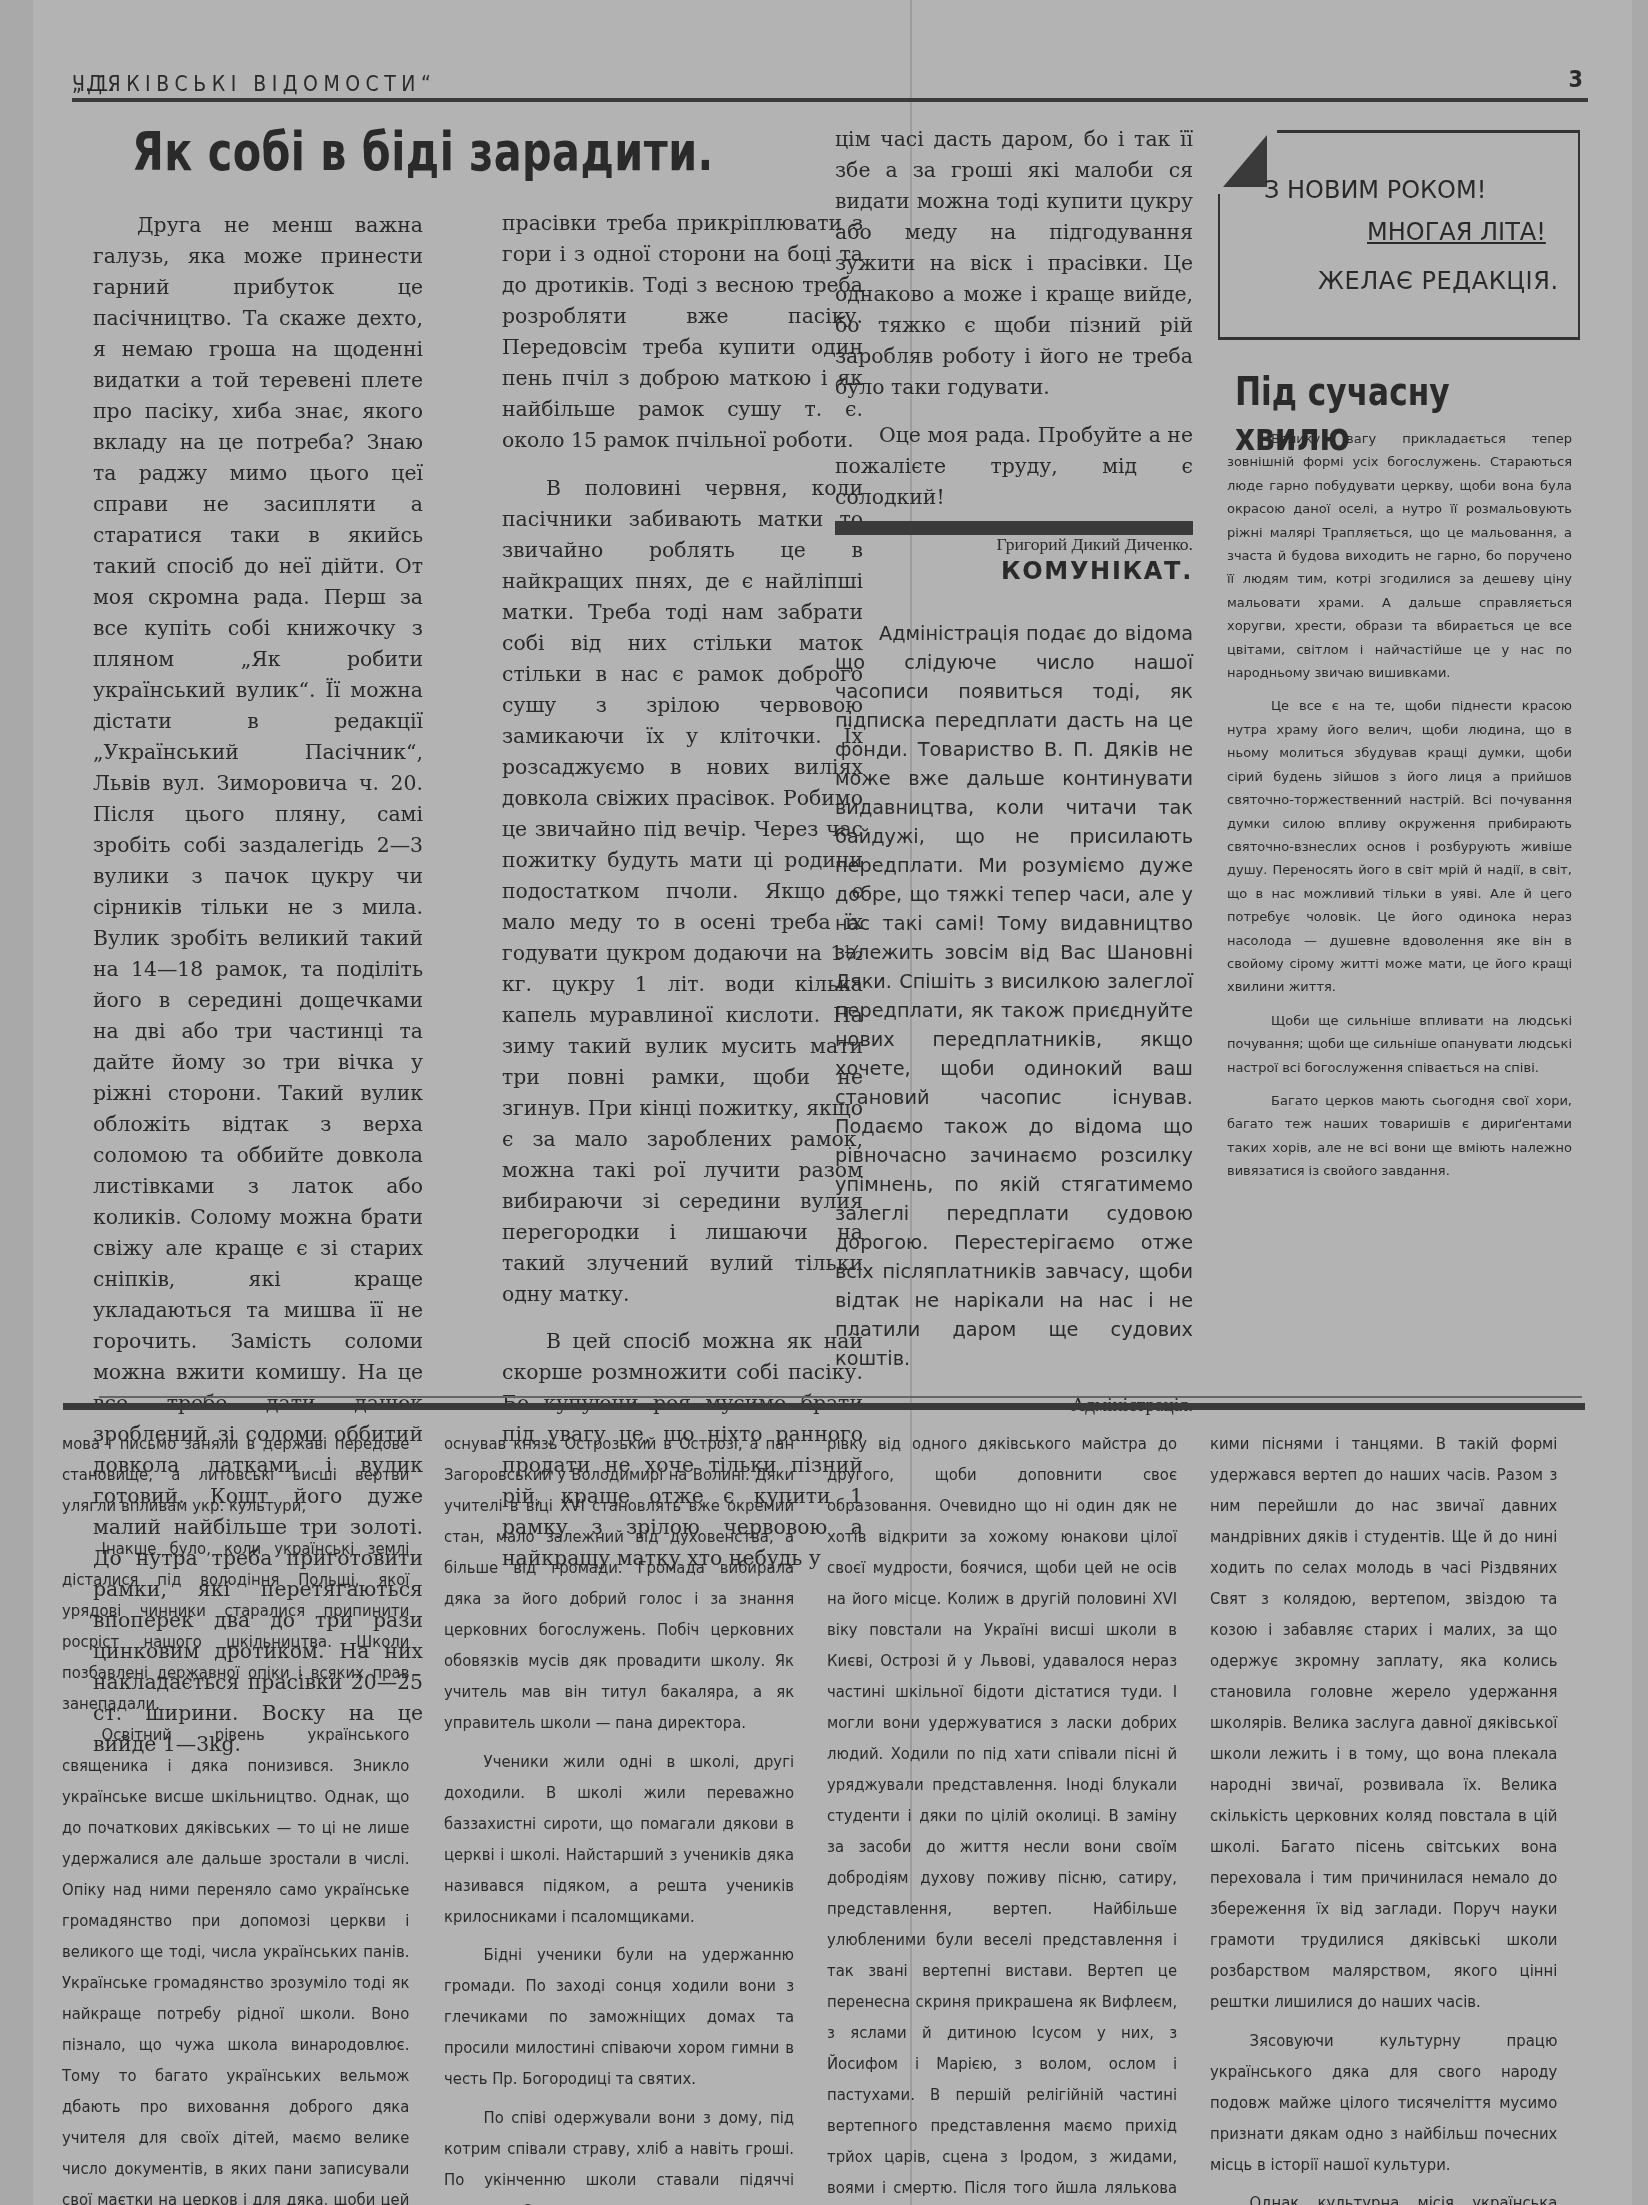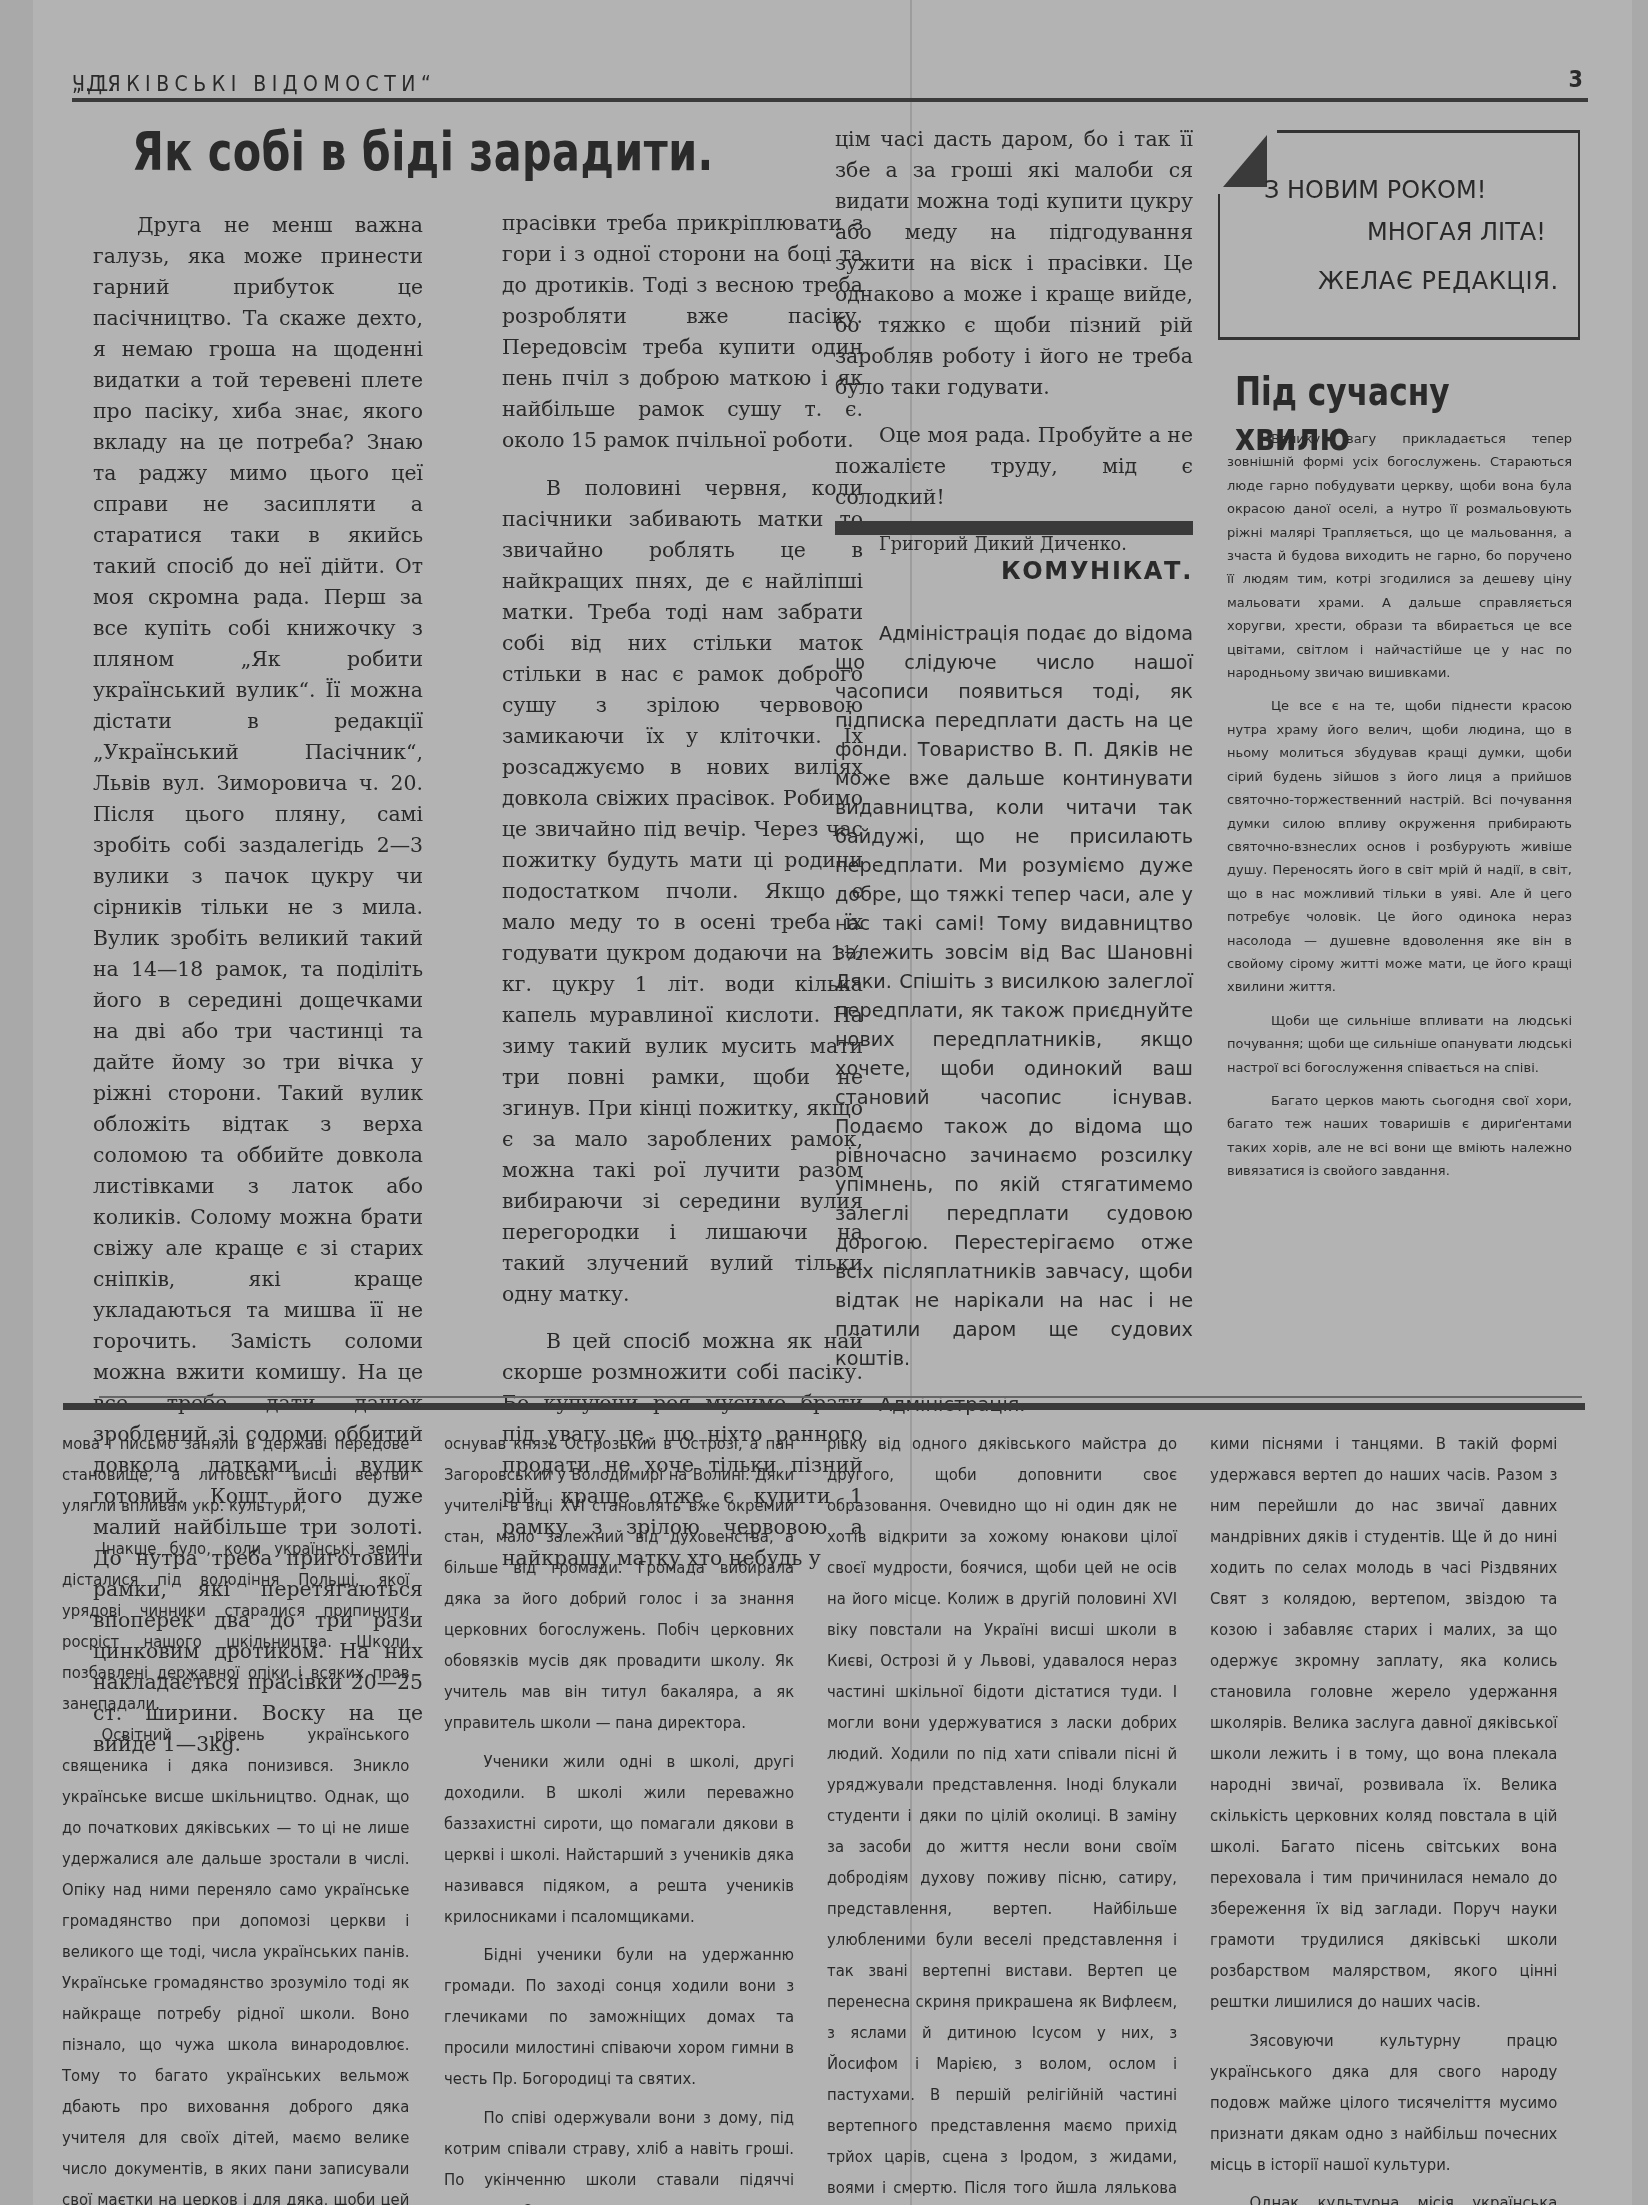--- a/index.html
+++ b/index.html
@@ -11,28 +11,28 @@
   .hdr .c{position:absolute;left:0;right:0;text-align:left;top:5.5px;letter-spacing:5.5px;}
   .hdr .r{position:absolute;right:0;top:0;font-weight:bold;font-size:23px;}
   .rule{position:absolute;background:#3a3a3a;}
   .title1{position:absolute;left:132px;top:121px;font-family:"DejaVu Sans",sans-serif;font-weight:bold;font-size:53px;transform:scaleX(0.78);transform-origin:left;letter-spacing:0.6px;}
   .col{position:absolute;text-align:justify;}
   .col p{margin:0 0 16.5px 0;text-indent:44px;}
   .col p.ni{text-indent:0;}
   .serif{font-family:"DejaVu Serif",serif;font-size:20.4px;line-height:31px;}
   .cond{font-family:"DejaVu Sans",sans-serif;font-size:16.5px;line-height:31px;transform:scaleX(0.9);transform-origin:left top;}
   .sans{font-family:"DejaVu Sans",sans-serif;font-size:17.6px;line-height:26px;}
-  .sig{margin:5.5px 0 0 0;}
+  .sig{text-align:right;margin:5.5px 0 0 0;font-family:Liberation Serif, serif;}
   .komtitle{font-family:"DejaVu Sans",sans-serif;font-weight:bold;font-size:24px;text-align:right;letter-spacing:1.7px;margin:0 0 33px 0;}
   .nybox{position:absolute;left:1218px;top:130px;width:358px;height:204px;border:2.8px solid #333;border-top-width:3.9px;border-bottom-width:3.9px;}
   .nycorner{position:absolute;left:1223px;top:135px;width:0;height:0;border-left:44px solid transparent;border-bottom:52px solid #3a3a3a;}
   .nycover{position:absolute;left:1216px;top:128px;width:61px;height:66px;background:#b3b3b3;}
   .ny1,.ny2,.ny3{position:absolute;font-family:"DejaVu Sans",sans-serif;}
   .ny1{left:1264px;top:176px;font-size:24px;}
-  .ny2{left:1367px;top:218px;font-size:24px;}
+  .ny2{left:1367px;top:218px;font-size:24px;text-decoration:underline;}
   .ny3{left:1318px;top:267px;font-size:24px;letter-spacing:0.6px;}
   .title2{position:absolute;left:1235px;top:369px;font-family:"DejaVu Sans",sans-serif;font-weight:bold;font-size:39px;transform:scaleX(0.8);transform-origin:left;}
 </style>
 </head>
 <body>
 
 <div class="page">
   <div class="fold"></div>
 </div>
 

